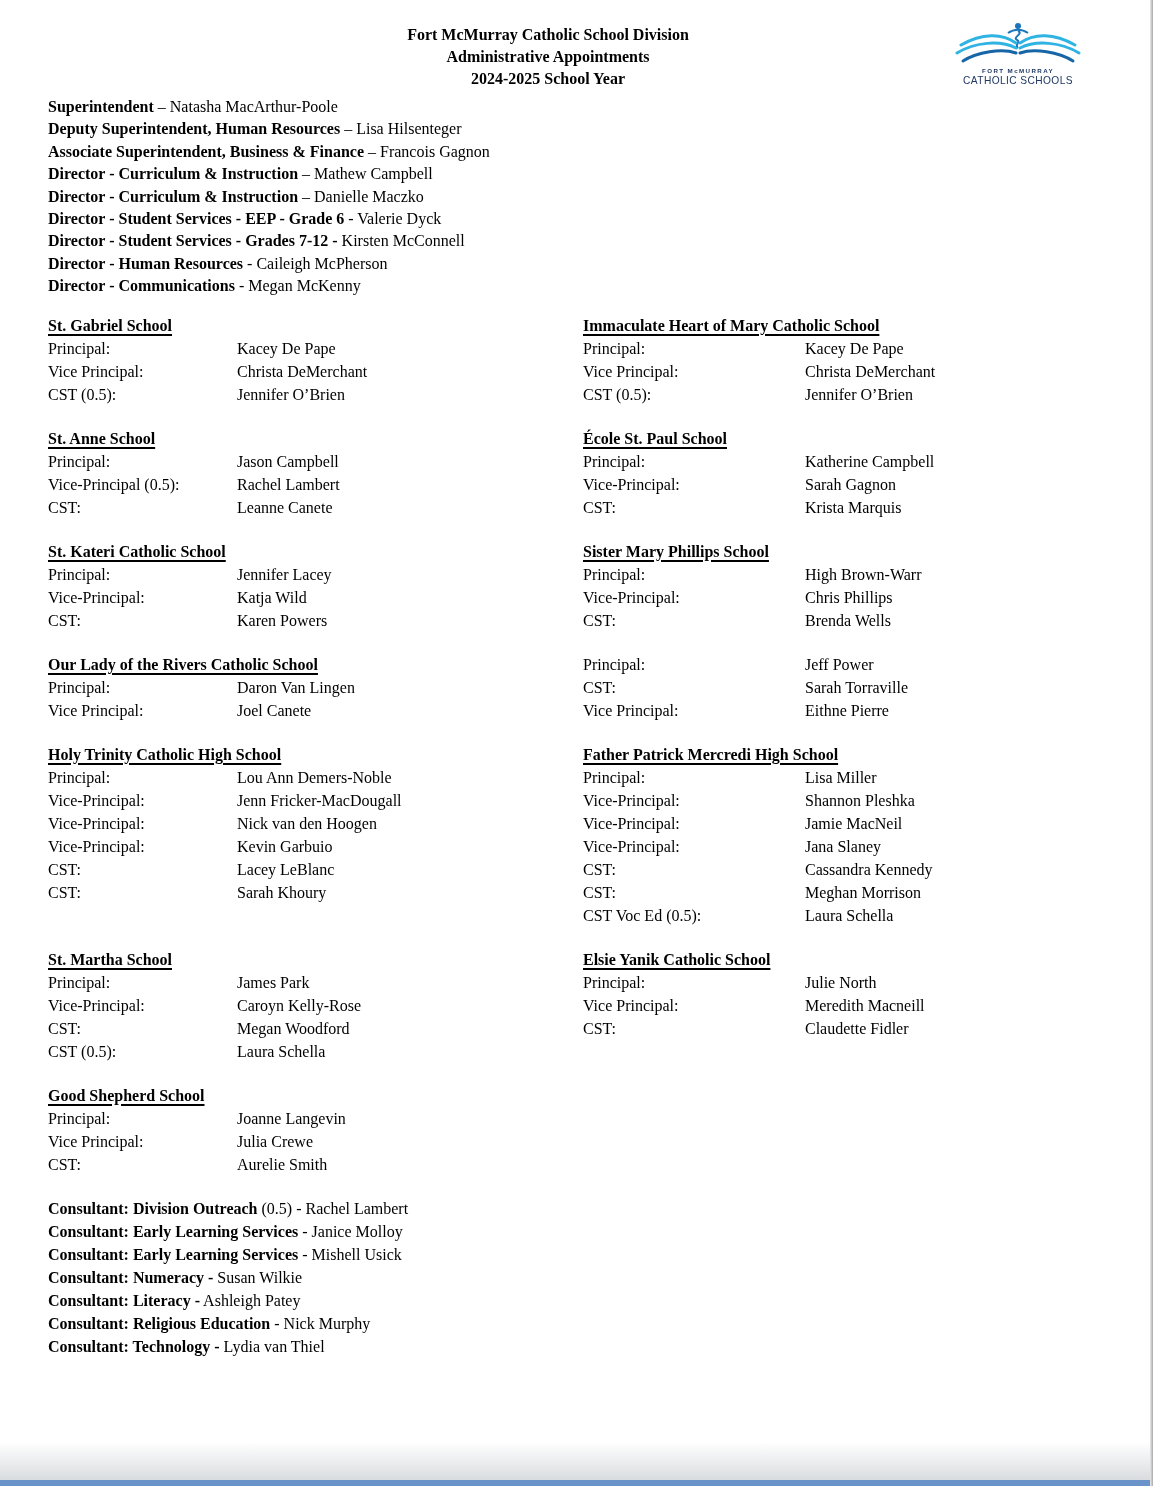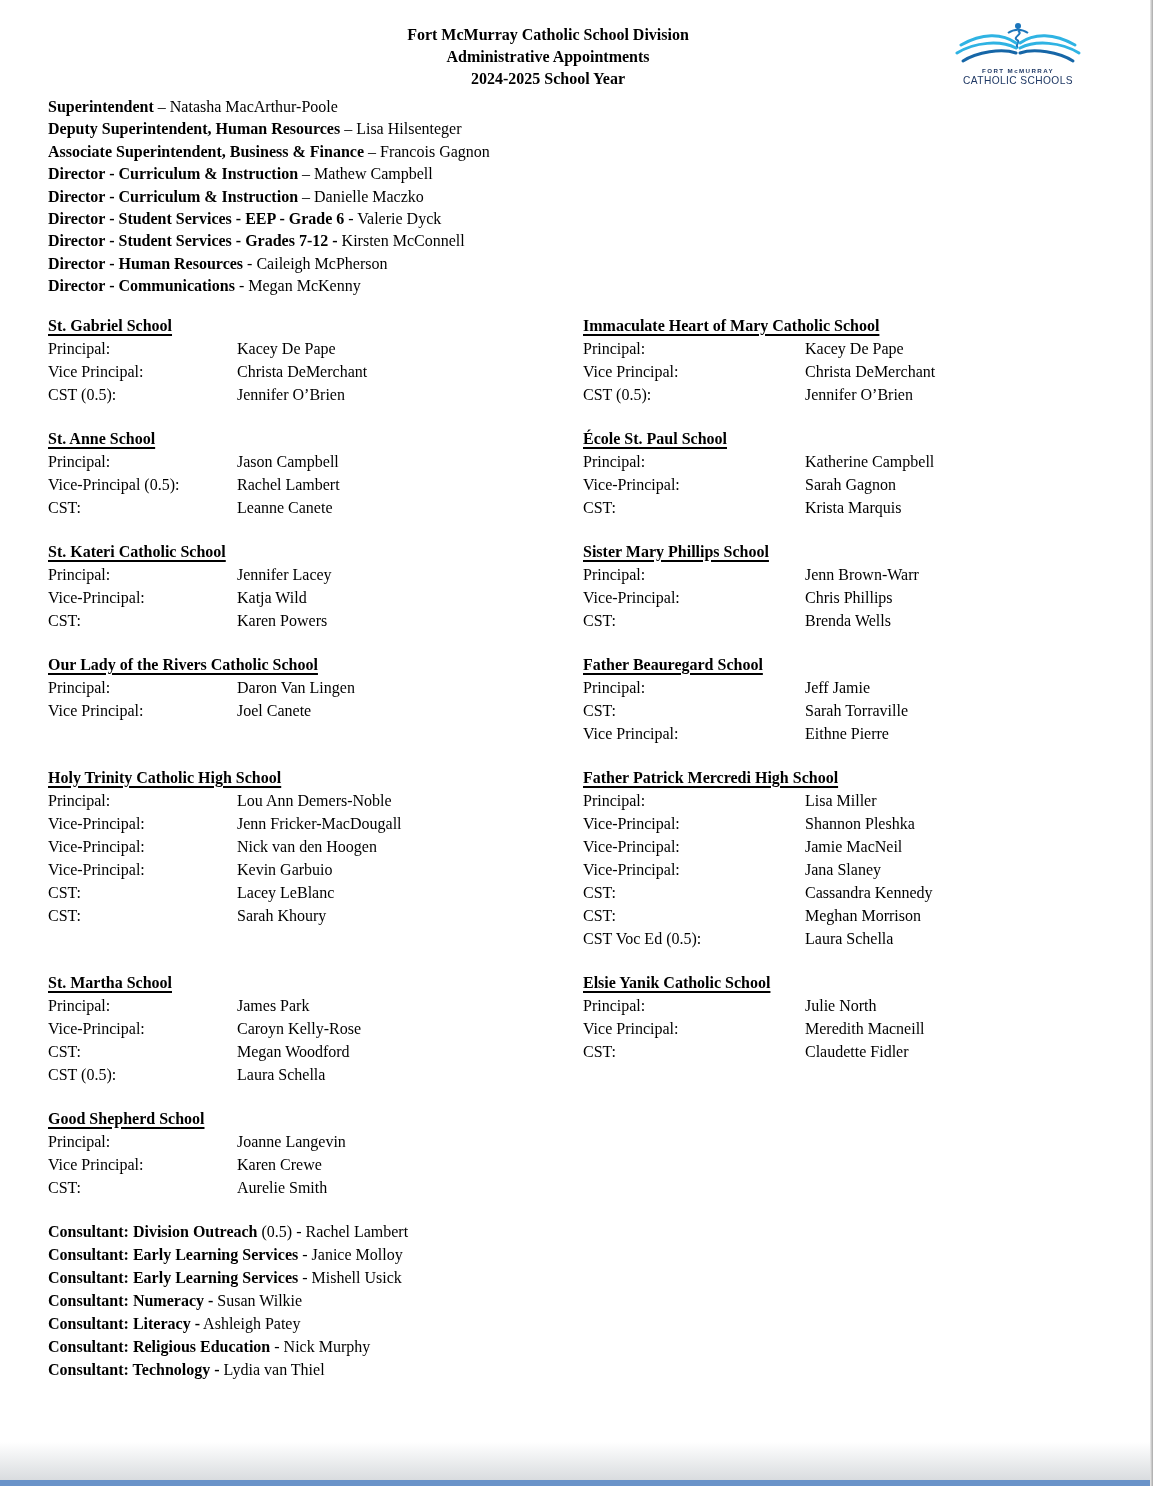--- a/index.html
+++ b/index.html
@@ -119,38 +119,37 @@
           <div class="school-section">
             <div class="school-name">St. Kateri Catholic School</div>
             <div class="role-row"><span class="role-label">Principal:</span><span class="role-value">Jennifer Lacey</span></div>
             <div class="role-row"><span class="role-label">Vice-Principal:</span><span class="role-value">Katja Wild</span></div>
             <div class="role-row"><span class="role-label">CST:</span><span class="role-value">Karen Powers</span></div>
           </div>
         </div>
         <div class="pair-cell right">
           <div class="school-section">
             <div class="school-name">Sister Mary Phillips School</div>
-            <div class="role-row"><span class="role-label">Principal:</span><span class="role-value">Jenn Brown-Warr</span></div>
+            <div class="role-row"><span class="role-label">Principal:</span><span class="role-value">High Brown-Warr</span></div>
             <div class="role-row"><span class="role-label">Vice-Principal:</span><span class="role-value">Chris Phillips</span></div>
             <div class="role-row"><span class="role-label">CST:</span><span class="role-value">Brenda Wells</span></div>
           </div>
         </div>
       </div>
       <div class="pair-row">
         <div class="pair-cell left">
           <div class="school-section">
             <div class="school-name">Our Lady of the Rivers Catholic School</div>
             <div class="role-row"><span class="role-label">Principal:</span><span class="role-value">Daron Van Lingen</span></div>
             <div class="role-row"><span class="role-label">Vice Principal:</span><span class="role-value">Joel Canete</span></div>
           </div>
         </div>
         <div class="pair-cell right">
           <div class="school-section">
-            <div class="school-name">Father Beauregard School</div>
-            <div class="role-row"><span class="role-label">Principal:</span><span class="role-value">Jeff Jamie</span></div>
+            <div class="role-row"><span class="role-label">Principal:</span><span class="role-value">Jeff Power</span></div>
             <div class="role-row"><span class="role-label">CST:</span><span class="role-value">Sarah Torraville</span></div>
             <div class="role-row"><span class="role-label">Vice Principal:</span><span class="role-value">Eithne Pierre</span></div>
           </div>
         </div>
       </div>
       <div class="pair-row">
         <div class="pair-cell left">
           <div class="school-section">
             <div class="school-name">Holy Trinity Catholic High School</div>
             <div class="role-row"><span class="role-label">Principal:</span><span class="role-value">Lou Ann Demers-Noble</span></div>
@@ -191,21 +190,21 @@
             <div class="role-row"><span class="role-label">Vice Principal:</span><span class="role-value">Meredith Macneill</span></div>
             <div class="role-row"><span class="role-label">CST:</span><span class="role-value">Claudette Fidler</span></div>
           </div>
         </div>
       </div>
       <div class="pair-row">
         <div class="pair-cell left">
           <div class="school-section">
             <div class="school-name">Good Shepherd School</div>
             <div class="role-row"><span class="role-label">Principal:</span><span class="role-value">Joanne Langevin</span></div>
-            <div class="role-row"><span class="role-label">Vice Principal:</span><span class="role-value">Karen Crewe</span></div>
+            <div class="role-row"><span class="role-label">Vice Principal:</span><span class="role-value">Julia Crewe</span></div>
             <div class="role-row"><span class="role-label">CST:</span><span class="role-value">Aurelie Smith</span></div>
           </div>
         </div>
         <div class="pair-cell right"></div>
       </div>
     </div>
 
   <div class="consultants">
       <div class="staff-line"><span class="b">Consultant: Division Outreach</span><span> (0.5) - Rachel Lambert</span></div>
       <div class="staff-line"><span class="b">Consultant: Early Learning Services</span><span> - Janice Molloy</span></div>

